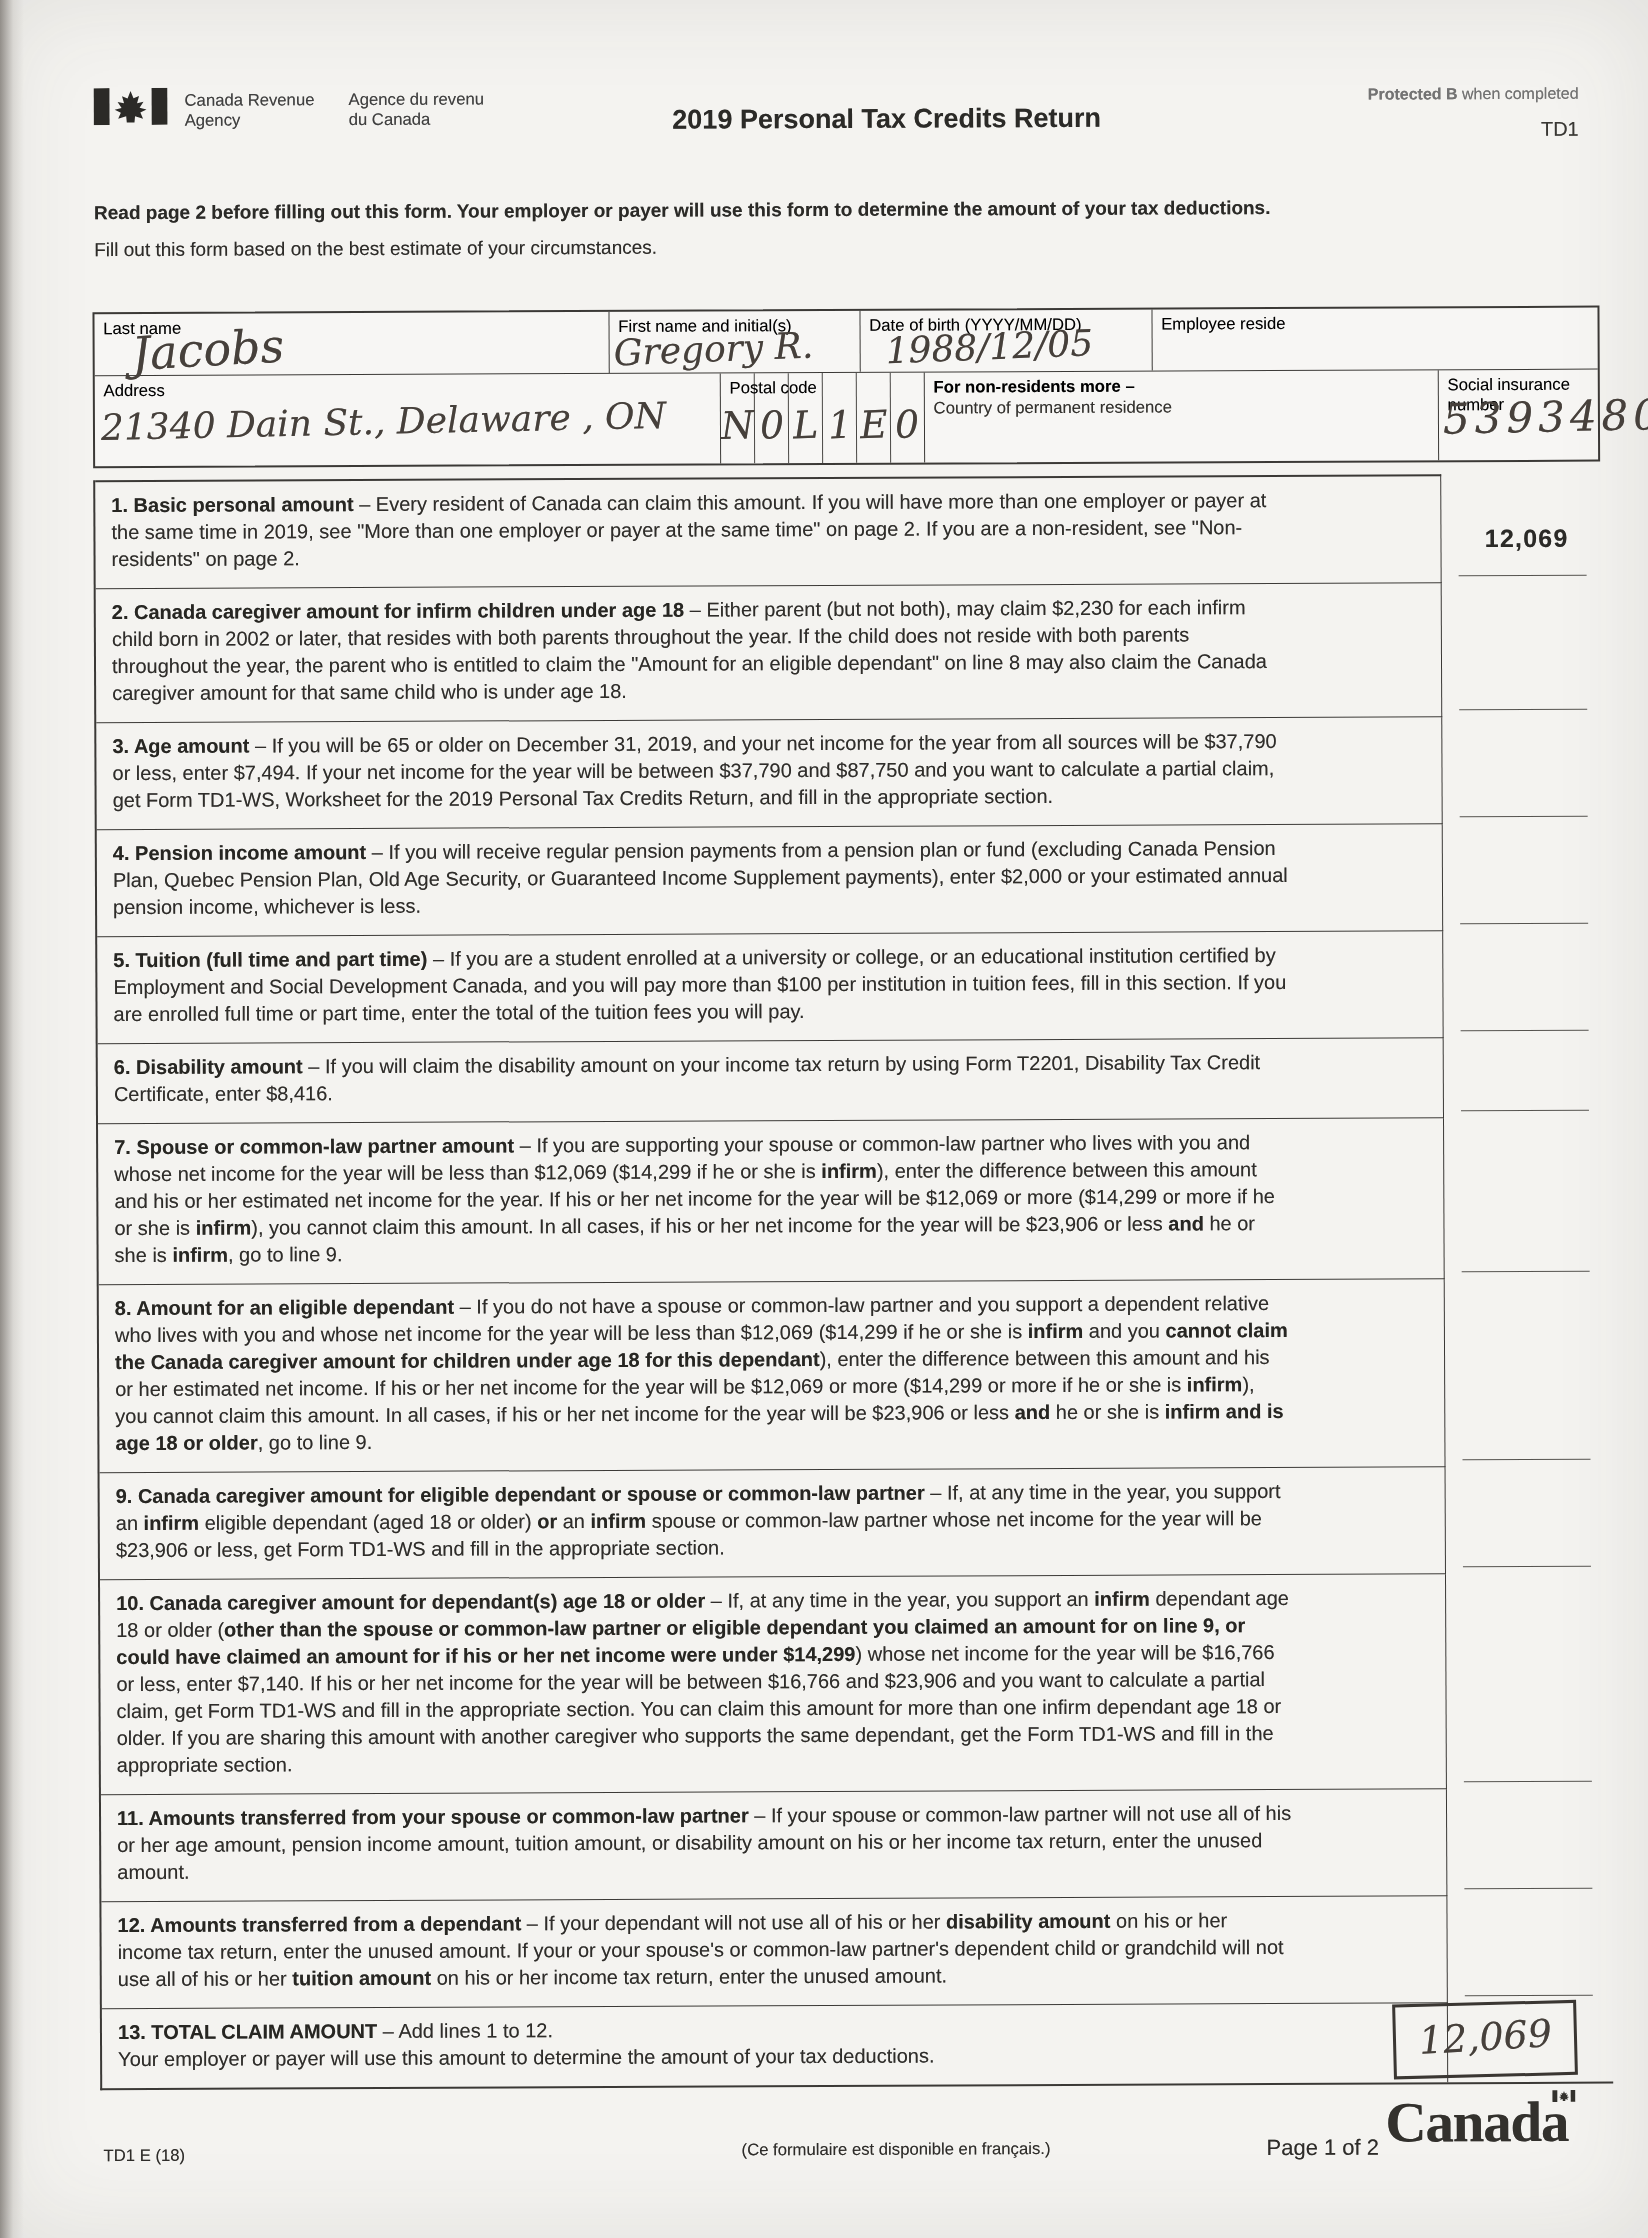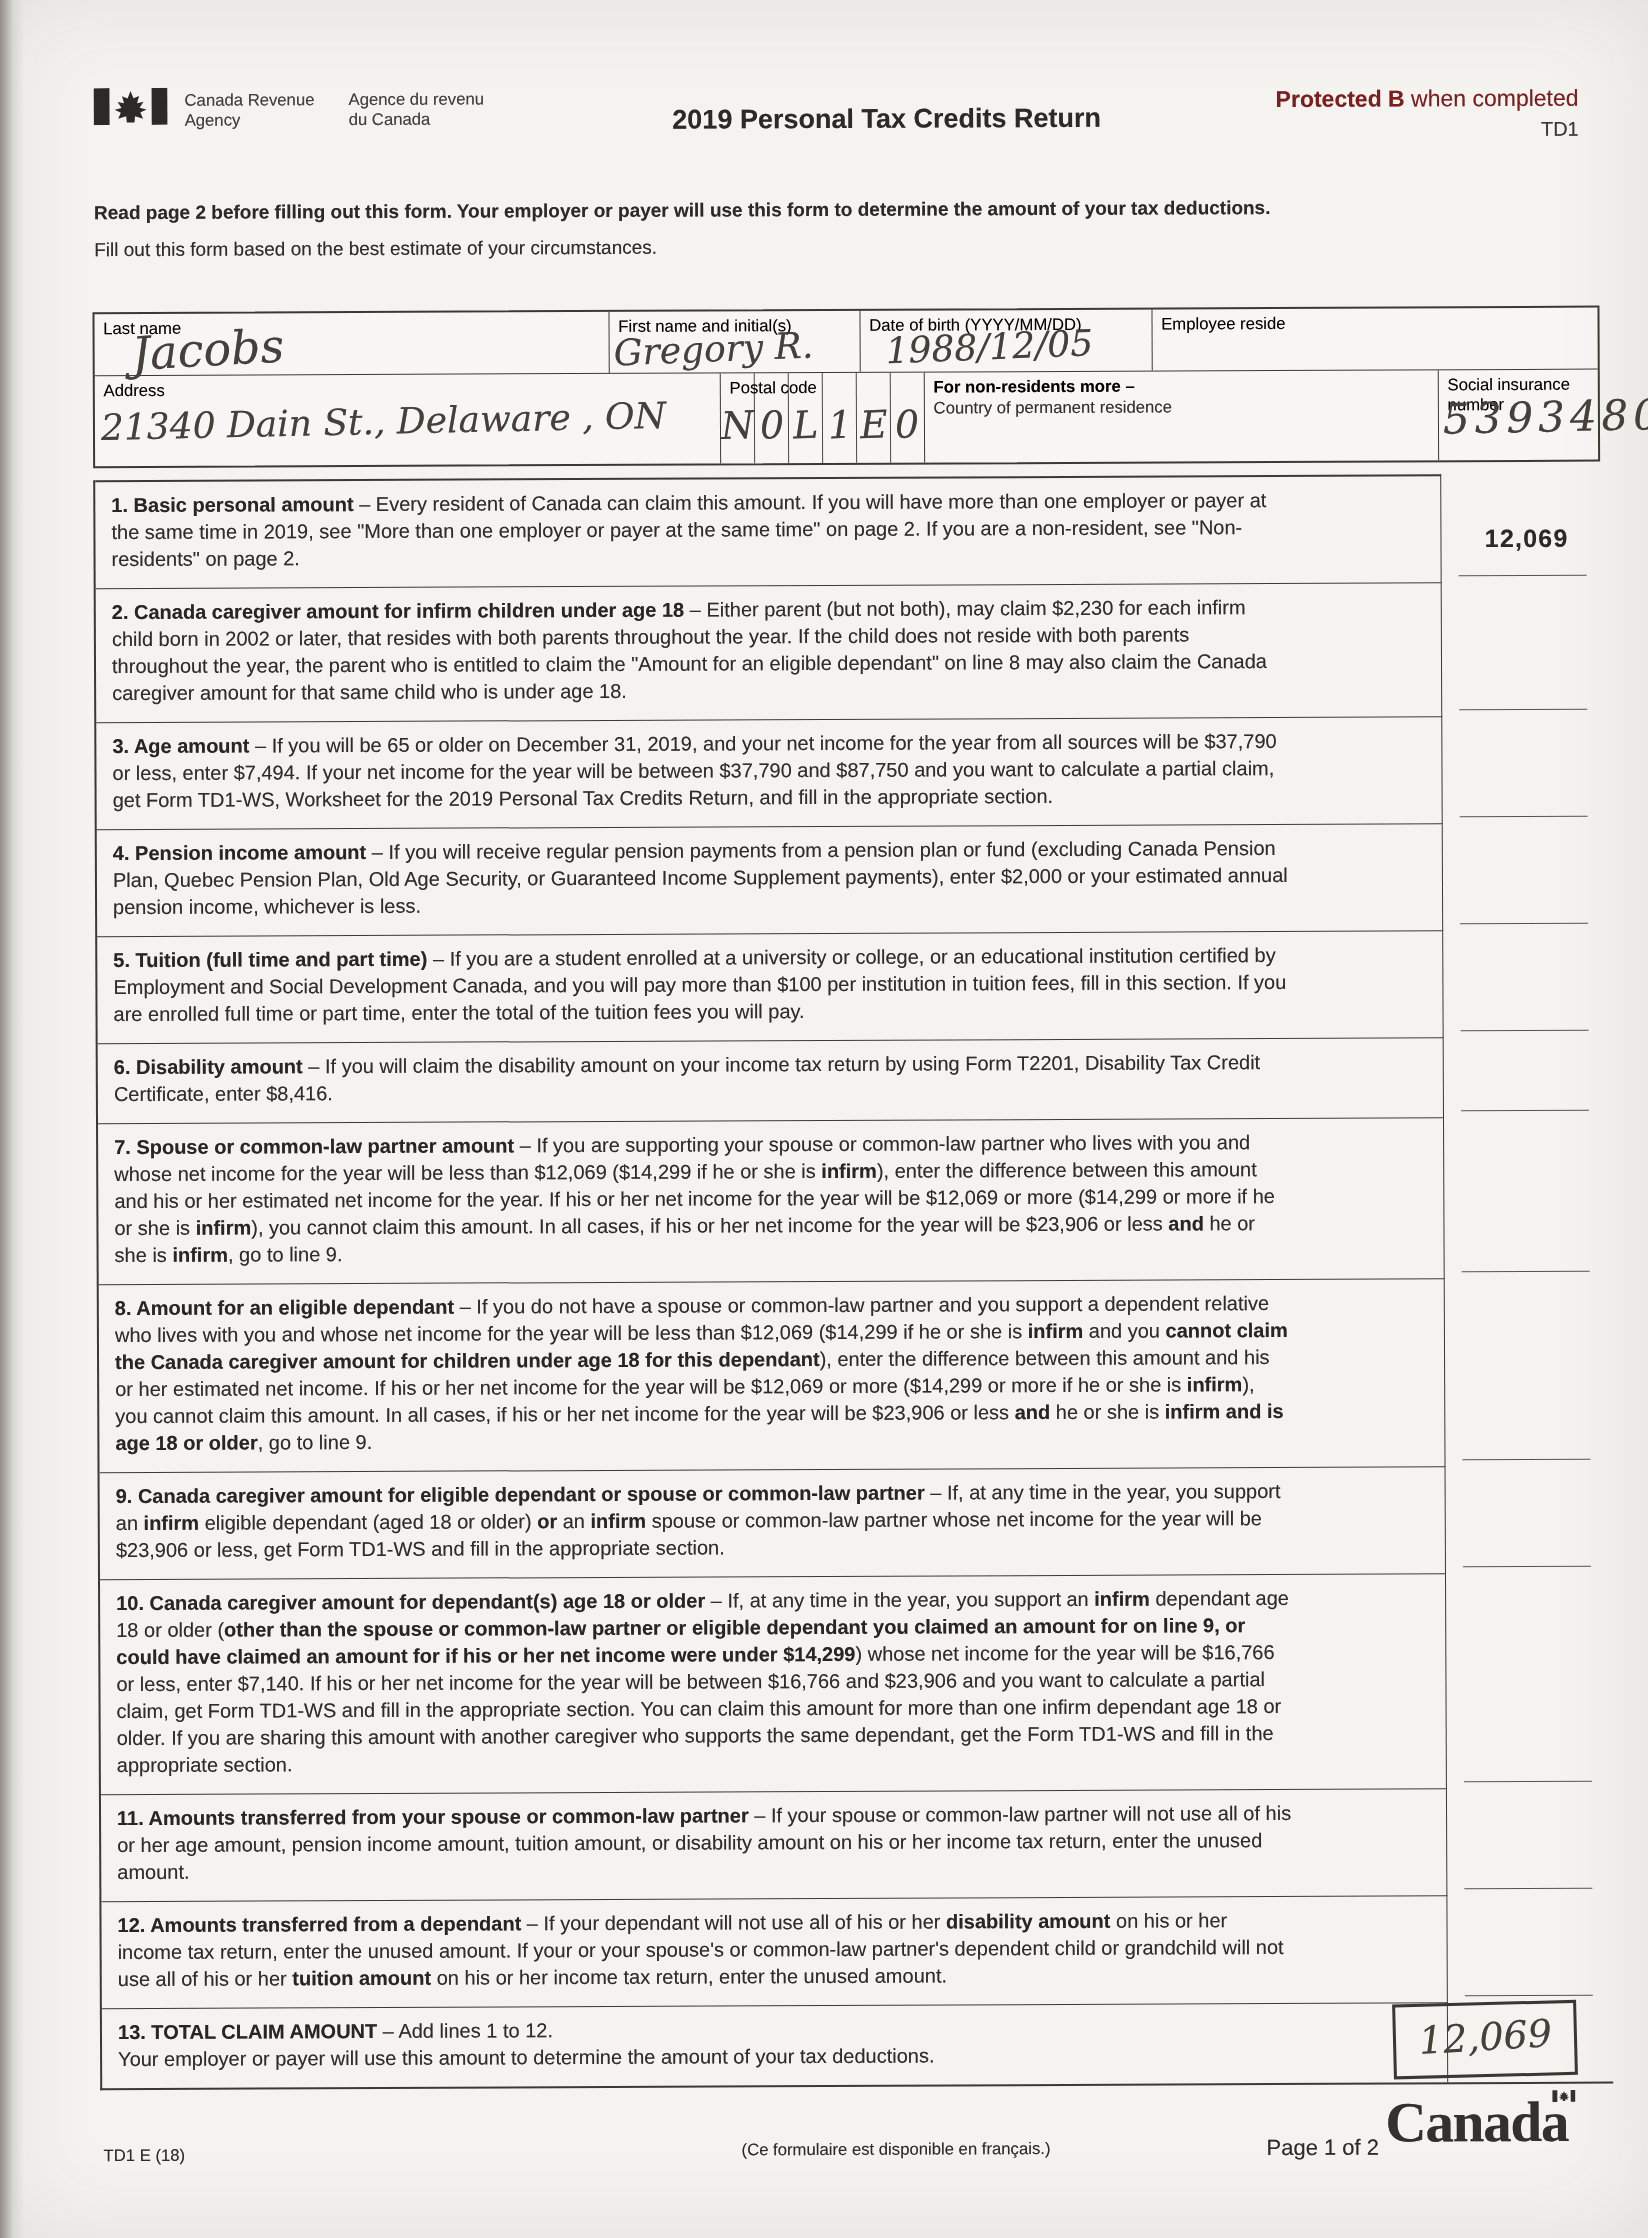--- a/index.html
+++ b/index.html
@@ -17,21 +17,21 @@
   .tilt{position:absolute;inset:0;transform:rotate(-0.25deg);transform-origin:50% 50%;
     text-shadow:0 0 0.4px rgba(40,40,40,0.45);}
 
   
   .flag-logo{position:absolute;left:98px;top:85px;width:74px;height:37px;}
   .agency{position:absolute;top:88px;font-size:16.7px;line-height:20.4px;color:#404040;}
   .agency.en{left:189px;}
   .agency.fr{left:353px;}
   .form-title{position:absolute;left:631px;top:104px;width:520px;margin:0;
     font-size:27px;font-weight:bold;text-align:center;color:#2b2a27;}
-  .protected{position:absolute;right:65px;top:88px;font-size:23px;text-align:right;color:#7f1d1d;}
+  .protected{position:absolute;right:65px;top:88px;font-size:16px;text-align:right;color:#737373;}
   .protected .b{font-weight:bold;}
   .form-code{position:absolute;right:65px;top:121px;font-size:20px;text-align:right;color:#3a3834;}
 
   
   .intro1{position:absolute;left:98px;top:199px;width:1424px;margin:0;font-size:19px;font-weight:bold;color:#2b2a27;}
   .intro2{position:absolute;left:98px;top:236px;width:1424px;margin:0;font-size:19px;}
 
   
   .id-table{position:absolute;left:96px;top:309px;width:1507px;border:2.5px solid #3b3936;box-sizing:border-box;background:rgba(255,255,255,0.25);}
   .id-row{display:flex;}

